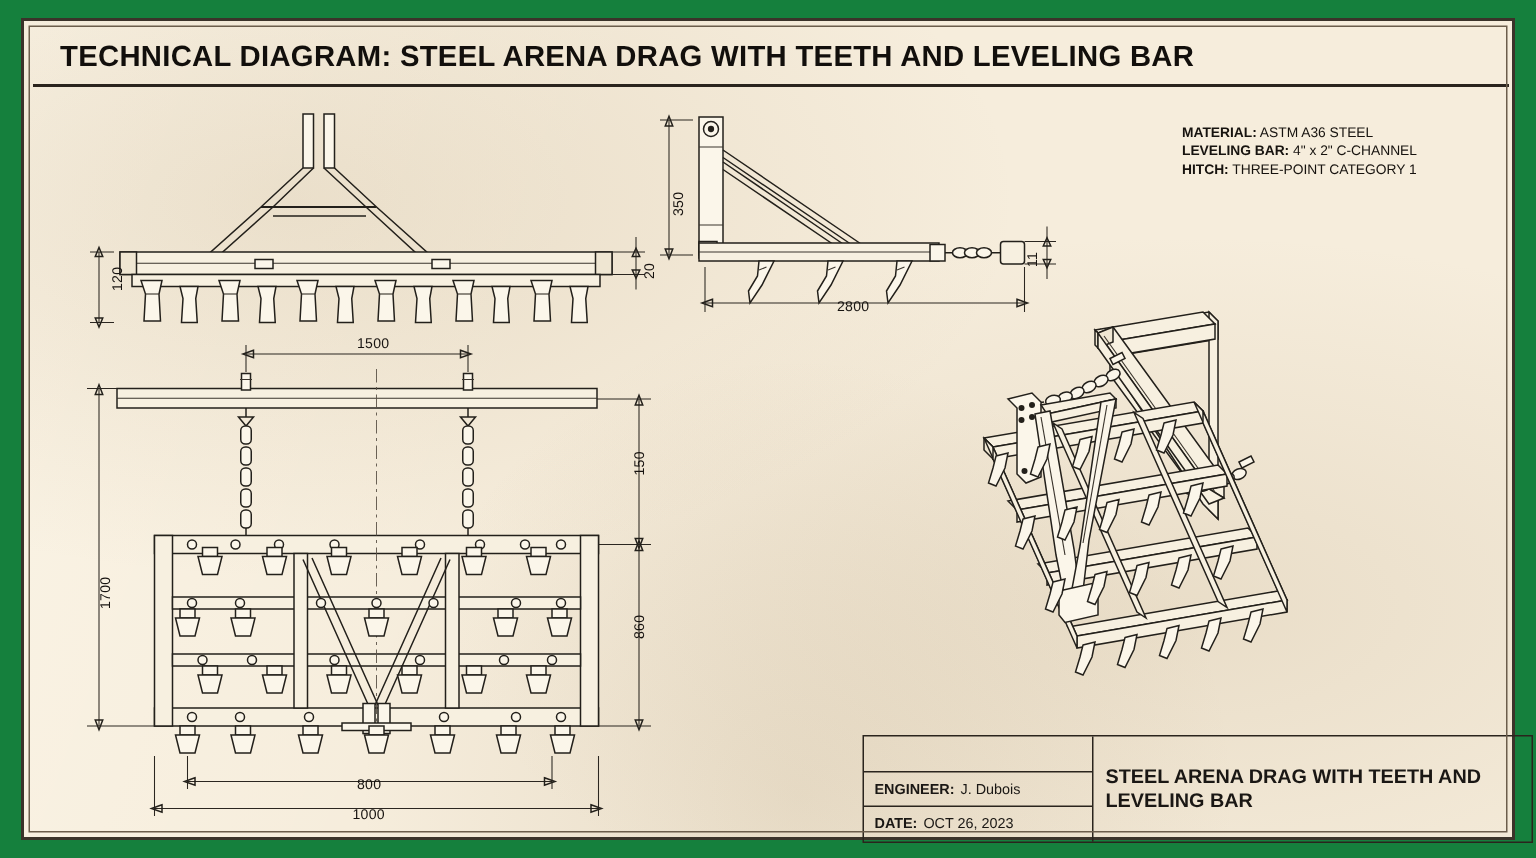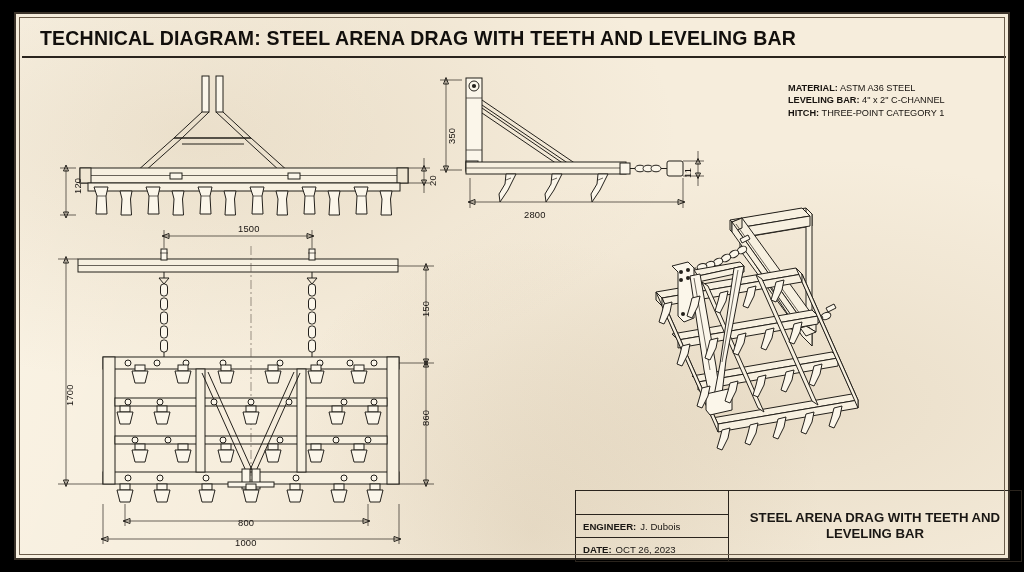--- a/index.html
+++ b/index.html
@@ -4,21 +4,21 @@
 <style>
   html,body{margin:0;padding:0;}
   body{
     width:1024px;height:572px;overflow:hidden;
     background:#d9c7a7;
     font-family:"Liberation Sans", sans-serif;
     color:#1a1714;
   }
   #sheet{
     position:absolute;left:0;top:0;width:1024px;height:572px;
-    background:#000000;
+    background:#15803d;
   }
   
   .paper{
     position:absolute;left:14px;top:12px;width:996px;height:548px;
     background:#f6eddc;
     border:2px solid #3b332a;
     box-sizing:border-box;
   }
   .paper:after{
     content:"";position:absolute;left:3px;top:3px;right:3px;bottom:3px;
@@ -53,21 +53,21 @@
   .specs b{font-weight:bold;}
   
   .tblock{
     position:absolute;left:559px;top:476px;width:447px;height:72px;
     border:1.6px solid #2a241d;box-sizing:border-box;display:flex;
   }
   .tb-left{width:152px;border-right:1.6px solid #2a241d;display:flex;flex-direction:column;}
   .tb-left .cell{flex:1;border-bottom:1.4px solid #2a241d;display:flex;align-items:center;padding-left:7px;font-size:9.6px;white-space:nowrap;}
   .tb-left .cell:last-child{border-bottom:none;}
   .tb-left .cell b{font-weight:bold;margin-right:4px;text-align:center;}
-  .tb-right{flex:1;display:flex;align-items:center;justify-content:center;text-align:center;padding:0 8px;}
+  .tb-right{flex:1;display:flex;align-items:center;justify-content:center;padding:0 8px;}
   .tb-right .t{font-size:13.2px;font-weight:bold;line-height:16px;}
   
   .dim{
     position:absolute;font-size:9.4px;color:#171310;white-space:nowrap;
     letter-spacing:.2px;
   }
   .dim.v{transform-origin:0 0;transform:rotate(-90deg);}
   svg{position:absolute;left:0;top:0;overflow:visible;}
   .ln{stroke:#23201b;fill:none;stroke-width:1;}
   .ln2{stroke:#23201b;fill:none;stroke-width:1.35;}
@@ -255,21 +255,21 @@
       </g>
 
       <g>
         <path class="dimln" d="M235 89 L256 89 M235 104 L256 104"></path>
         <path class="dimln" d="M250 79 L250 114"></path>
         <path class="ln" d="M247.5 92 L250 86.5 L252.5 92 Z" fill="#23201b"></path>
         <path class="ln" d="M247.5 101 L250 106.5 L252.5 101 Z" fill="#23201b"></path>
       </g>
     </svg>
     <div class="dim v" style="left:430px;top:130px;">350</div>
-    <div class="dim" style="left:508px;top:184px;margin-top:11px;">2800</div>
+    <div class="dim" style="left:542px;top:184px;">2800</div>
     <div class="dim v" style="left:666px;top:164px;">11</div>
 
     <svg width="400" height="330" style="left:40px;top:212px;">
 
       <g>
         <rect class="fillp" x="22" y="33" width="320" height="13"></rect>
         <path class="thin" d="M22 39.5 L342 39.5"></path>
       </g>
 
       <g>

